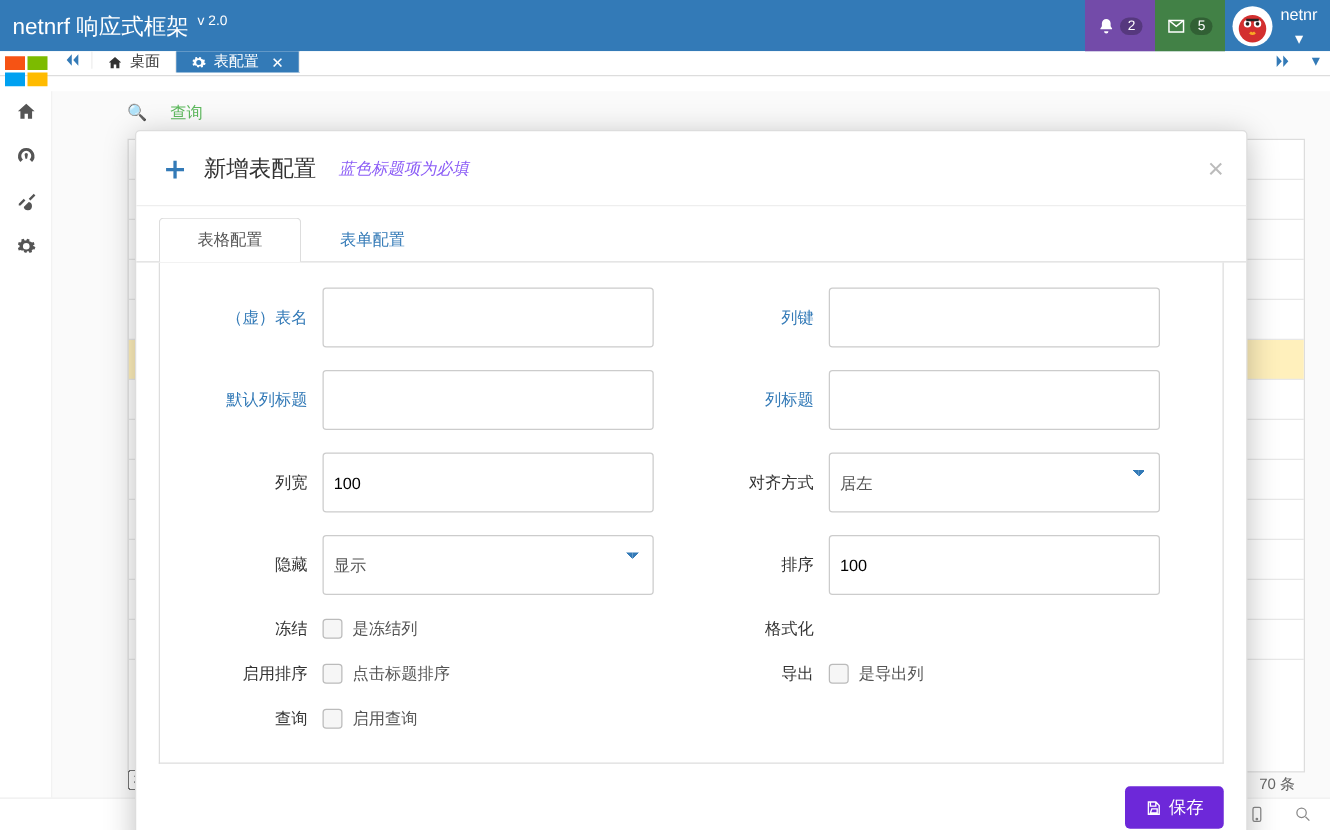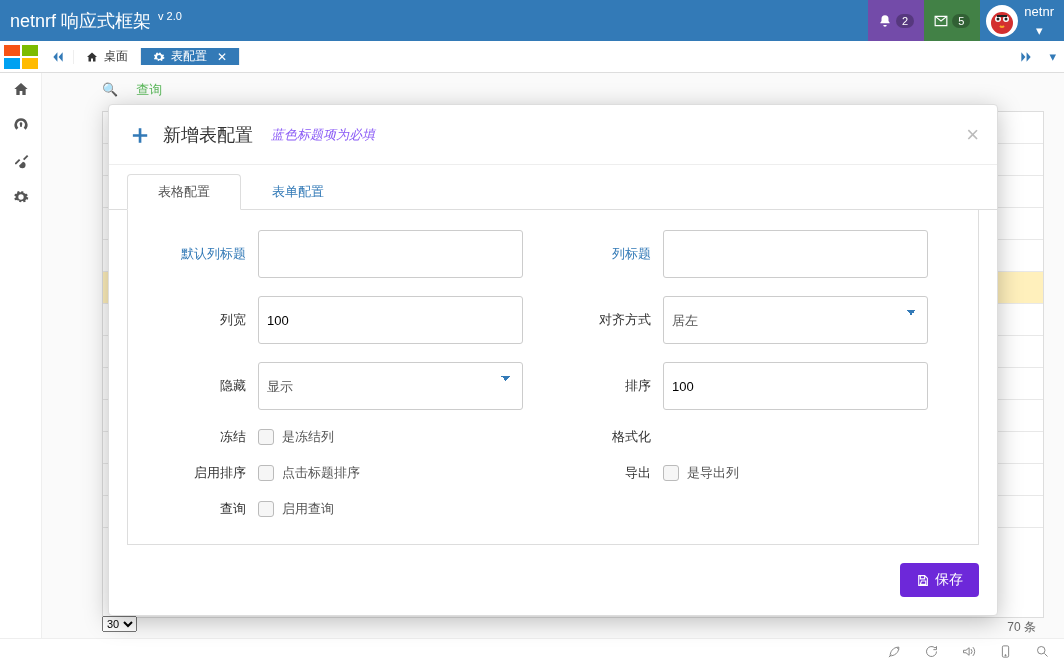--- a/index.html
+++ b/index.html
@@ -11,21 +11,21 @@
 .navbar .ver { font-size: 11px; vertical-align: super; margin-left: 2px; }
 .navbar-right { margin-left: auto; display: flex; align-items: center; gap: 0; }
 .nav-btn { display: flex; align-items: center; justify-content: center; height: 41px; padding: 0 10px; position: relative; cursor: pointer; }
 .nav-btn.dark1 { background: #734ba9; }
 .nav-btn.dark2 { background: #428146; }
 .nav-btn .badge { background: rgba(0,0,0,.25); border-radius: 10px; font-size: 11px; padding: 1px 6px; margin-left: 4px; }
 .avatar { width: 32px; height: 32px; border-radius: 50%; background: #fff; display: flex; align-items: center; justify-content: center; margin: 0 6px; overflow:hidden; }
 .user-dd { display: flex; align-items: center; gap: 4px; cursor: pointer; flex-direction: column; }
 
 
-.tabbar { height: 32px; border-bottom: 1px solid #ddd; display: flex; align-items: center; background: #fff; }
+.tabbar { height: 20px; border-bottom: 1px solid #ddd; display: flex; align-items: flex-start; background: #fff; }
 .color-sq { width: 42px; height: 32px; display:grid; grid-template-columns:1fr 1fr; grid-template-rows:1fr 1fr; padding:4px; gap:2px; }
 .color-sq div:nth-child(1){background:#f65314;} .color-sq div:nth-child(2){background:#7cbb00;}
 .color-sq div:nth-child(3){background:#00a1f1;} .color-sq div:nth-child(4){background:#ffbb00;}
 .tabbar .tab-collapse { width: 32px; display:flex; align-items:center; justify-content:center; color:#337ab7; cursor:pointer; border-right:1px solid #eee;}
 .tabbar .tab { display:flex; align-items:center; padding:0 12px; gap:6px; border-right:1px solid #eee; cursor:pointer; font-size:12px;}
 .tabbar .tab.home { color:#333;}
 .tabbar .tab.active { background:#337ab7; color:#fff; }
 .tabbar .tab .x { margin-left:4px; }
 .tabbar-right { margin-left:auto; display:flex; align-items:center;}
 .tabbar-right span { color:#337ab7; padding:0 8px; cursor:pointer;}
@@ -283,20 +283,30 @@
     <span class="hint">蓝色标题项为必填</span>
     <span class="close">×</span>
   </div>
   <div class="tabs2">
     <div class="t active">表格配置</div>
     <div class="t">表单配置</div>
   </div>
   <div class="form-panel">
     <div class="frow">
       <div class="fcol">
+          <div class="flab req">（虚）表名</div>
+          <div class="fctl"><input type="text" style=""></div>
+        </div>
+      <div class="fcol">
+          <div class="flab req">列键</div>
+          <div class="fctl"><input type="text" style=""></div>
+        </div>
+    </div>
+    <div class="frow">
+      <div class="fcol">
           <div class="flab req">默认列标题</div>
           <div class="fctl"><input type="text" style=""></div>
         </div>
       <div class="fcol">
           <div class="flab req">列标题</div>
           <div class="fctl"><input type="text" style=""></div>
         </div>
     </div>
     <div class="frow">
       <div class="fcol">

